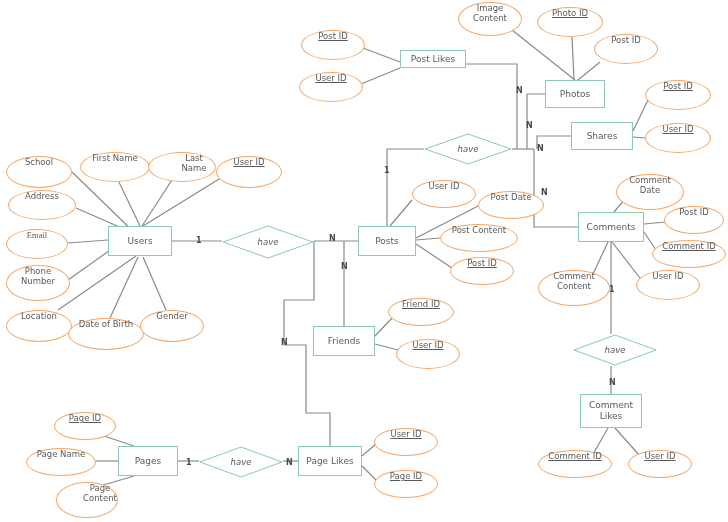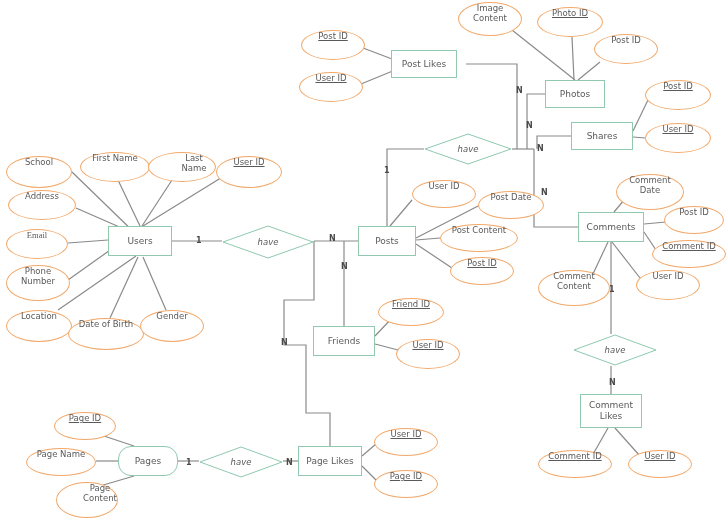--- a/index.html
+++ b/index.html
@@ -111,27 +111,27 @@
       </div>
       <div class="entity" style="left: 578px; top: 212px; width: 66px; height: 30px; border-color: rgb(143, 201, 175);">
         <span style="white-space: pre-line;">Comments</span>
       </div>
       <div class="entity" style="left: 545px; top: 80px; width: 60px; height: 28px; border-color: rgb(143, 201, 175);">
         <span style="white-space: pre-line;">Photos</span>
       </div>
       <div class="entity" style="left: 571px; top: 122px; width: 62px; height: 28px; border-color: rgb(143, 201, 175);">
         <span style="white-space: pre-line;">Shares</span>
       </div>
-      <div class="entity" style="left: 391px; top: 50px; width: 66px; height: 28px; border-color: rgb(143, 201, 175);">
+      <div class="entity" style="left: 400px; top: 50px; width: 66px; height: 18px; border-color: rgb(143, 201, 175);">
         <span style="white-space: pre-line;">Post Likes</span>
       </div>
       <div class="entity" style="left: 313px; top: 326px; width: 62px; height: 30px; border-color: rgb(143, 201, 175);">
         <span style="white-space: pre-line;">Friends</span>
       </div>
-      <div class="entity" style="left: 118px; top: 446px; width: 60px; height: 30px; border-color: rgb(143, 201, 175); border-radius: 13px;">
+      <div class="entity" style="left: 118px; top: 446px; width: 60px; height: 30px; border-color: rgb(143, 201, 175);">
         <span style="white-space: pre-line;">Pages</span>
       </div>
       <div class="entity" style="left: 298px; top: 446px; width: 64px; height: 30px; border-color: rgb(143, 201, 175);">
         <span style="white-space: pre-line;">Page Likes</span>
       </div>
       <div class="entity" style="left: 580px; top: 394px; width: 62px; height: 34px; border-color: rgb(143, 201, 175);">
         <span style="white-space: pre-line;">Comment
 Likes</span>
       </div>
     </div>
@@ -211,21 +211,21 @@
       </div>
       <div class="attr pk" style="left: 645px; top: 123px; width: 66px; height: 30px; border-color: rgb(242, 168, 105);">
         <span style="white-space: pre-line;">User ID</span>
       </div>
       <div class="attr pk" style="left: 301px; top: 30px; width: 64px; height: 30px; border-color: rgb(242, 168, 105);">
         <span style="white-space: pre-line;">Post ID</span>
       </div>
       <div class="attr pk" style="left: 299px; top: 72px; width: 64px; height: 30px; border-color: rgb(242, 168, 105);">
         <span style="white-space: pre-line;">User ID</span>
       </div>
-      <div class="attr pk" style="left: 378px; top: 298px; width: 66px; height: 28px; border-color: rgb(242, 168, 105);">
+      <div class="attr pk" style="left: 388px; top: 298px; width: 66px; height: 28px; border-color: rgb(242, 168, 105);">
         <span style="white-space: pre-line;">Friend ID</span>
       </div>
       <div class="attr pk" style="left: 396px; top: 339px; width: 64px; height: 30px; border-color: rgb(242, 168, 105);">
         <span style="white-space: pre-line;">User ID</span>
       </div>
       <div class="attr pk" style="left: 54px; top: 412px; width: 62px; height: 28px; border-color: rgb(242, 168, 105);">
         <span style="white-space: pre-line;">Page ID</span>
       </div>
       <div class="attr" style="left: 26px; top: 448px; width: 70px; height: 28px; border-color: rgb(242, 168, 105);">
         <span style="white-space: pre-line;">Page Name</span>

